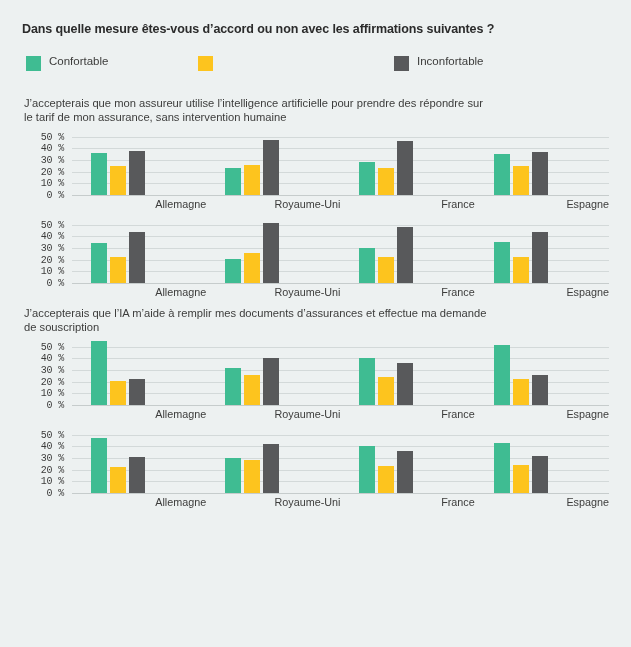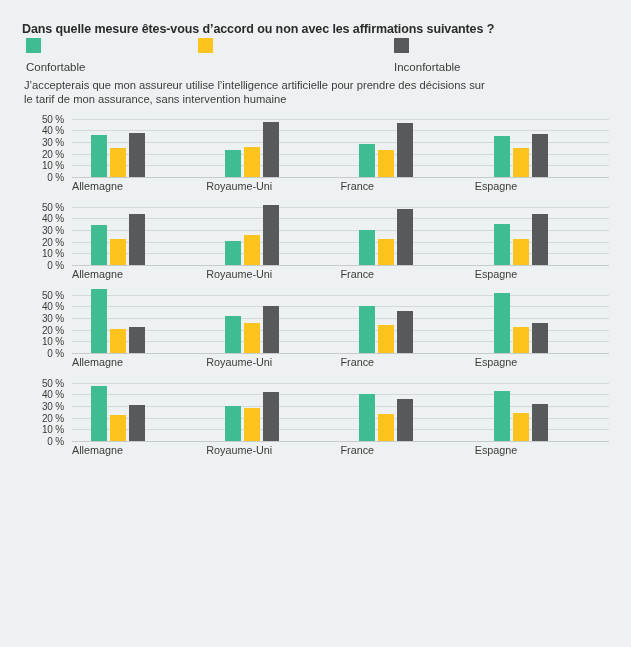--- a/index.html
+++ b/index.html
@@ -19,36 +19,35 @@
     width: 631px;
     height: 647px;
     box-sizing: border-box;
     padding: 22px 20px 0 22px;
   }
   .main-title {
     font-size: 12.5px;
     font-weight: bold;
     color: #2b2b2b;
     letter-spacing: -0.1px;
-    margin: 0 0 0 0;
+    margin: 0 0 18px 0;
     line-height: 15px;
   }
   
   .legend {
     position: relative;
     height: 34px;
     margin-bottom: 8px;
   }
   .legend-item {
     position: absolute;
     top: 0;
     display: flex;
     align-items: flex-start;
     gap: 8px;
-    flex-direction: column;
   }
   .legend-item.i0 { left: 4px; }
   .legend-item.i1 { left: 176px; }
   .legend-item.i2 { left: 372px; }
   .swatch {
     width: 15px;
     height: 15px;
     flex: 0 0 15px;
     margin-top: 1px;
   }
@@ -73,20 +72,21 @@
     position: relative;
     height: 78px;
     margin-left: 2px;
   }
   .y-axis {
     position: absolute;
     left: 0;
     top: 0;
     width: 44px;
     height: 64px;
+    font-family: Liberation Mono, monospace;
   }
   .y-tick {
     position: absolute;
     right: 4px;
     font-size: 10px;
     color: #3c3c3b;
     transform: translateY(-50%);
     white-space: nowrap;
     letter-spacing: -0.2px;
   }
@@ -140,21 +140,21 @@
   .x-labels {
     position: absolute;
     left: 48px;
     right: 2px;
     top: 64px;
     height: 14px;
     display: flex;
   }
   .x-label {
     flex: 1 1 0;
-    text-align: left;
+    text-align: right;
     font-size: 10.8px;
     color: #3c3c3b;
     padding-top: 3px;
   }
 </style>
 </head>
 <body>
 
 <div class="page">
 
@@ -169,21 +169,21 @@
       <span class="swatch" style="background: rgb(253, 196, 30);"></span>
     </div>
     <div class="legend-item i2">
       <span class="swatch" style="background: rgb(88, 89, 91);"></span>
       <span class="legend-label">Inconfortable</span>
     </div>
   </div>
 
   <div id="charts">
       <div class="chart-block">
-        <p class="chart-caption">J’accepterais que mon assureur utilise l’intelligence artificielle pour prendre des décisions sur le tarif de mon assurance, sans intervention humaine</p>
+        <p class="chart-caption">J’accepterais que mon assureur utilise l’intelligence artificielle pour prendre des répondre sur le tarif de mon assurance, sans intervention humaine</p>
         <div class="plot-wrap">
           <div class="y-axis">
             <div class="y-tick" style="top: 5.81818px;">50 %</div>
             <div class="y-tick" style="top: 17.4545px;">40 %</div>
             <div class="y-tick" style="top: 29.0909px;">30 %</div>
             <div class="y-tick" style="top: 40.7273px;">20 %</div>
             <div class="y-tick" style="top: 52.3636px;">10 %</div>
             <div class="y-tick" style="top: 64px;">0 %</div>
           </div>
           <div class="plot">
@@ -282,20 +282,21 @@
           </div>
           <div class="x-labels">
             <div class="x-label">Allemagne</div>
             <div class="x-label">Royaume-Uni</div>
             <div class="x-label">France</div>
             <div class="x-label">Espagne</div>
           </div>
         </div>
       </div>
       <div class="chart-block">
+        <p class="chart-caption">J’accepterais que l’IA m’aide à remplir mes documents d’assurances et effectue ma demande de souscription</p>
         <div class="plot-wrap">
           <div class="y-axis">
             <div class="y-tick" style="top: 5.81818px;">50 %</div>
             <div class="y-tick" style="top: 17.4545px;">40 %</div>
             <div class="y-tick" style="top: 29.0909px;">30 %</div>
             <div class="y-tick" style="top: 40.7273px;">20 %</div>
             <div class="y-tick" style="top: 52.3636px;">10 %</div>
             <div class="y-tick" style="top: 64px;">0 %</div>
           </div>
           <div class="plot">

